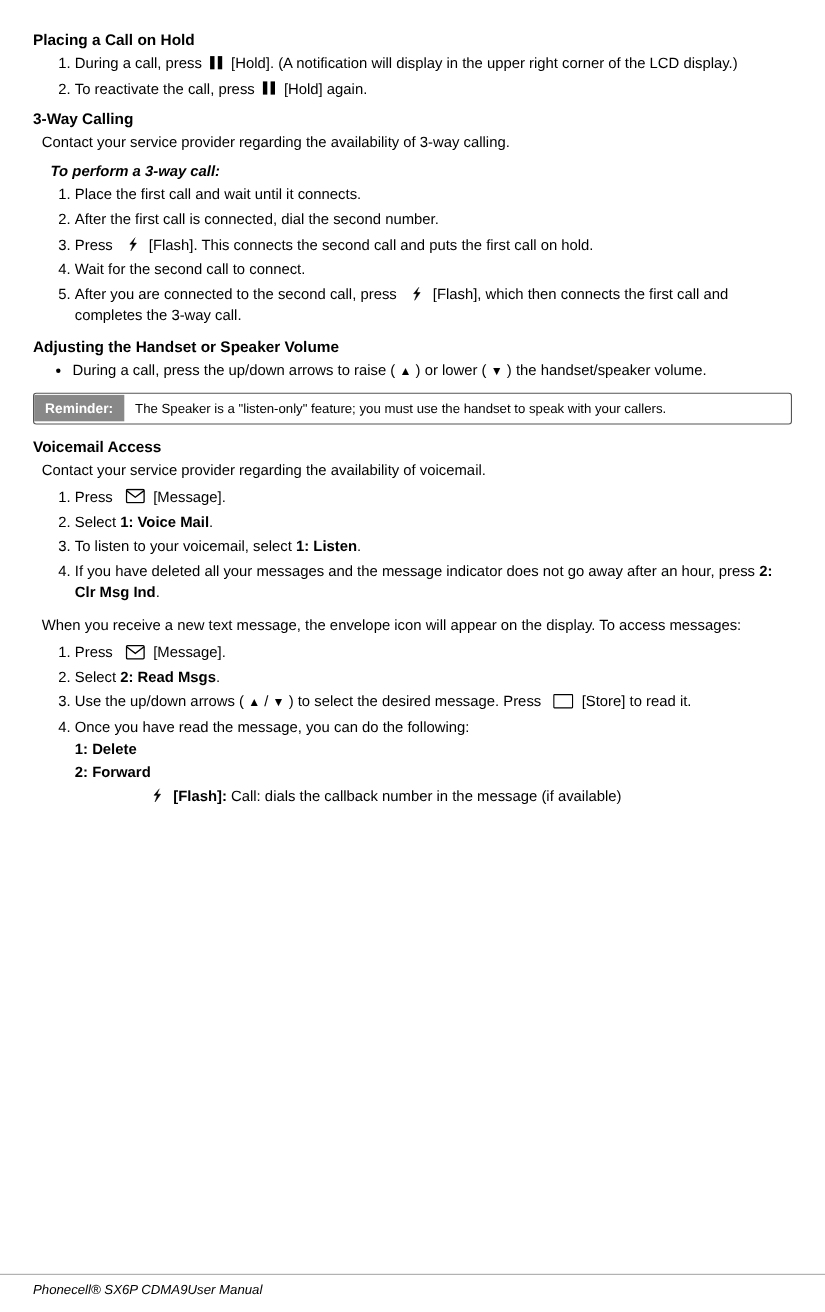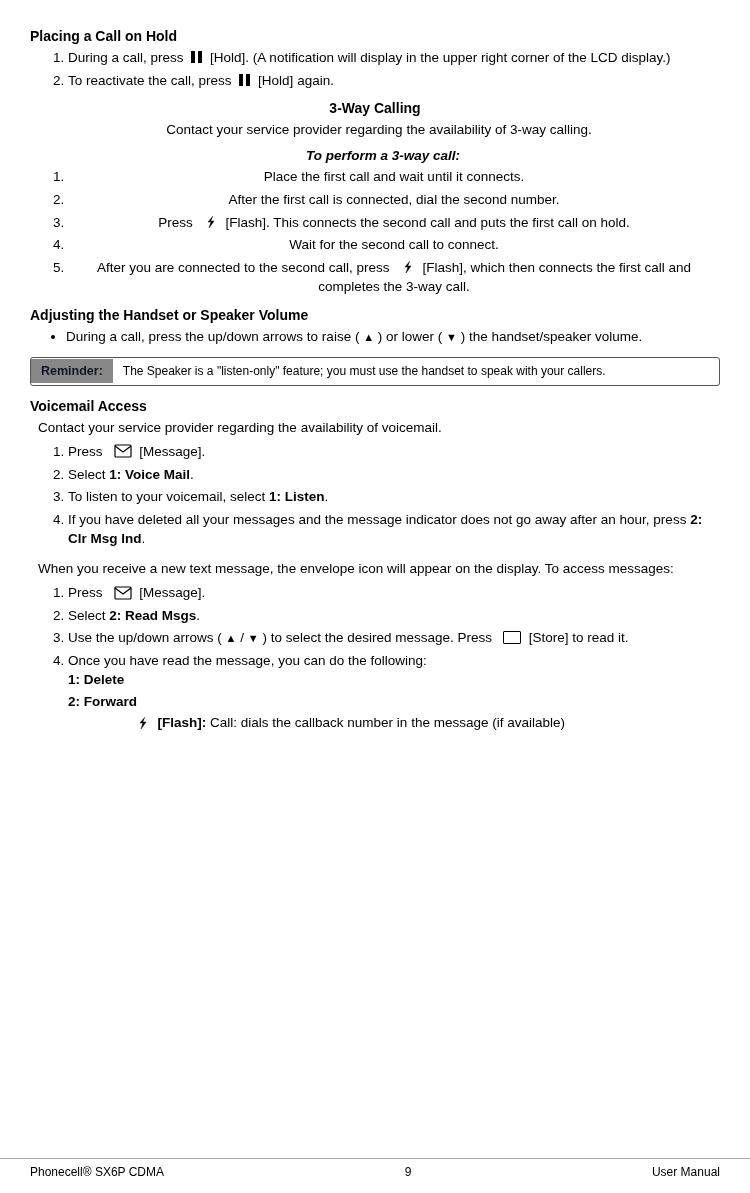--- a/index.html
+++ b/index.html
@@ -56,21 +56,21 @@
       align-items: center;
       border: 1.5px solid #555;
       border-radius: 3px;
       margin: 10px 0 12px 0;
       overflow: hidden;
       width: 100%;
     }
 
     .reminder-label {
       background: #888;
-      color: #0f172a;
+      color: #ffffff;
       font-weight: bold;
       font-size: 12.5px;
       padding: 5px 10px;
       white-space: nowrap;
       min-width: 80px;
       text-align: center;
     }
 
     .reminder-text {
       font-size: 12px;
@@ -94,21 +94,22 @@
       line-height: 1.45;
     }
 
     .footer {
       position: absolute;
       bottom: 14px;
       left: 0;
       right: 0;
       padding: 0 30px;
       display: flex;
-      justify-content: space-between;
+      justify-content: flex-start;
+      font-style: italic;
       font-size: 12px;
       border-top: 1px solid #aaa;
       padding-top: 6px;
     }
 
     p { line-height: 1.5; margin-bottom: 4px; }
 
     .section-body {
       margin-left: 8px;
     }
@@ -141,21 +142,21 @@
             <rect x="1" y="1" width="4" height="12" fill="#000"></rect>
             <rect x="8" y="1" width="4" height="12" fill="#000"></rect>
           </svg>
         </span>
         <span>[Hold] again.</span>
       </li>
     </ol>
   </div>
 </div>
 
-<div style="margin-top:10px;text-align:center;">
+<div style="margin-top:10px;">
   <div class="section-title">3-Way Calling</div>
   <div class="section-body">
     <p>Contact your service provider regarding the availability of 3-way calling.</p>
     <div class="subsection-title">To perform a 3-way call:</div>
     <ol class="numbered-list">
       <li>
         <span>Place the first call and wait until it connects.</span>
       </li>
       <li>
         <span>After the first call is connected, dial the second number.</span>

